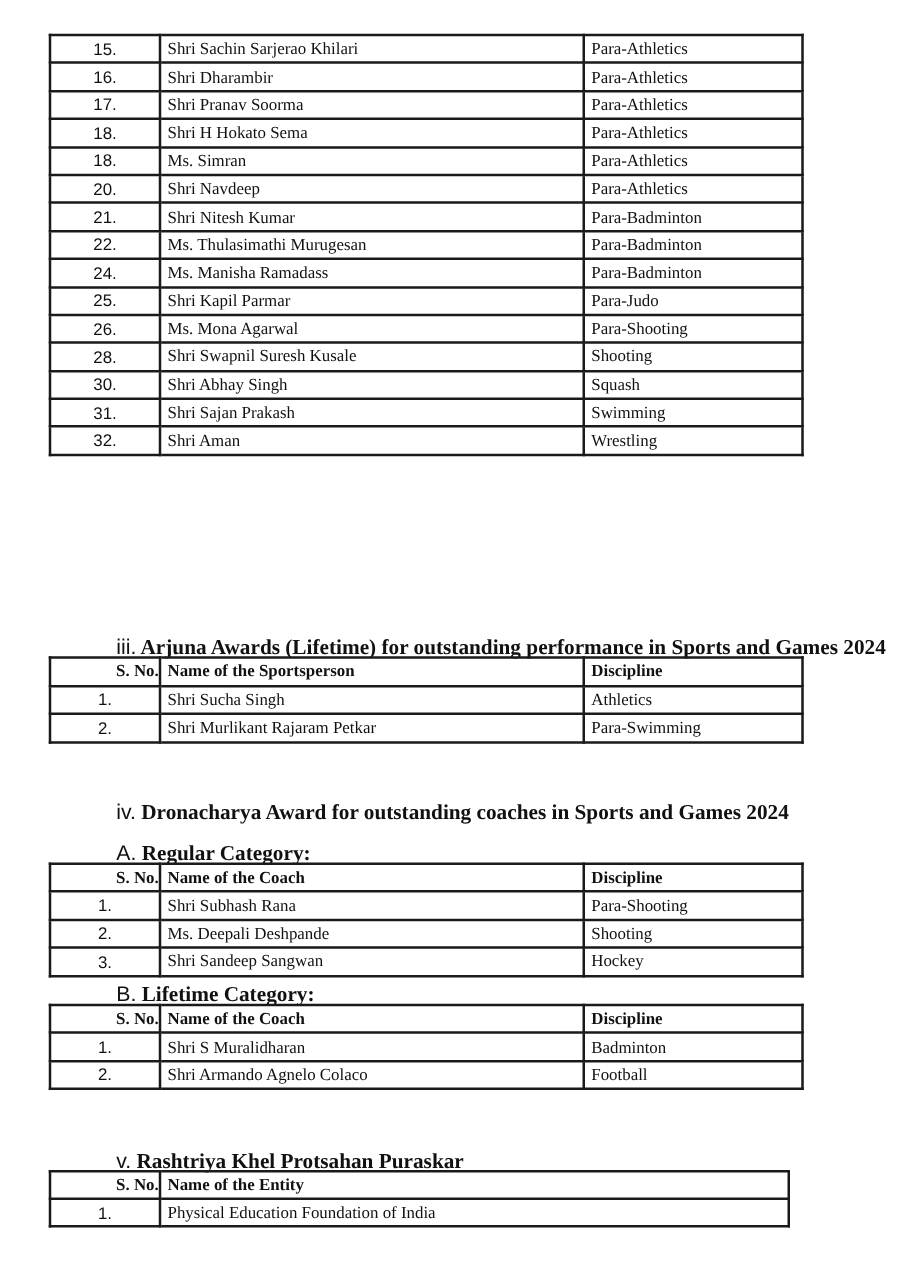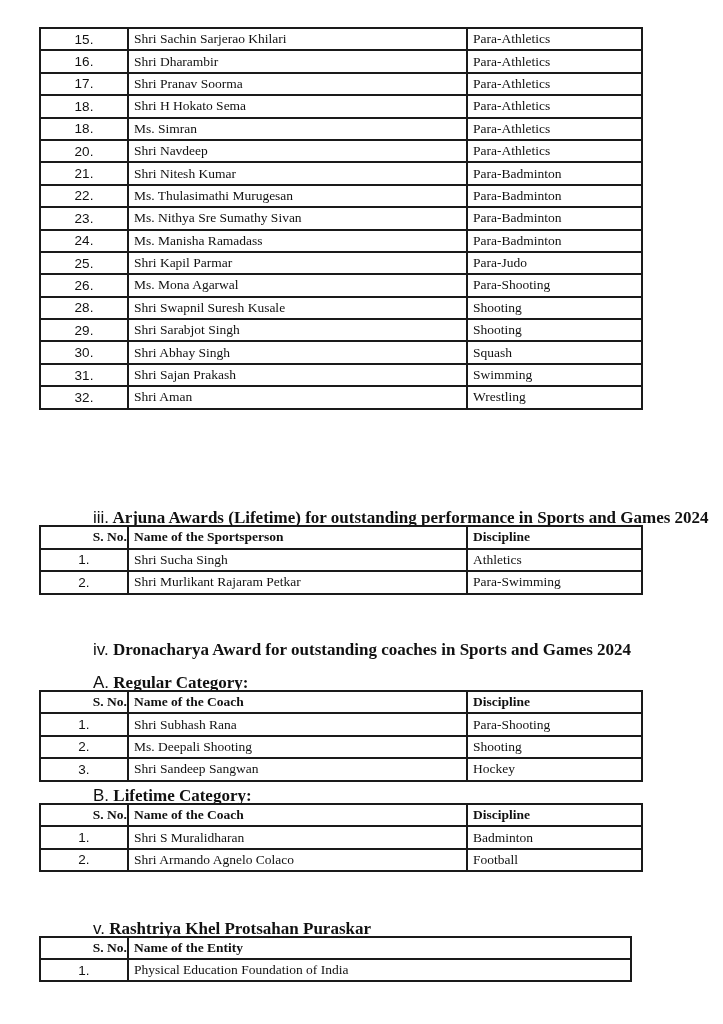--- a/index.html
+++ b/index.html
@@ -72,50 +72,40 @@
         <td class="sno">21.</td>
         <td>Shri Nitesh Kumar</td>
         <td>Para-Badminton</td>
       </tr>
       <tr>
         <td class="sno">22.</td>
         <td>Ms. Thulasimathi Murugesan</td>
         <td>Para-Badminton</td>
       </tr>
       <tr>
-        <td class="sno">23.</td>
-        <td>Ms. Nithya Sre Sumathy Sivan</td>
-        <td>Para-Badminton</td>
-      </tr>
-      <tr>
         <td class="sno">24.</td>
         <td>Ms. Manisha Ramadass</td>
         <td>Para-Badminton</td>
       </tr>
       <tr>
         <td class="sno">25.</td>
         <td>Shri Kapil Parmar</td>
         <td>Para-Judo</td>
       </tr>
       <tr>
         <td class="sno">26.</td>
         <td>Ms. Mona Agarwal</td>
         <td>Para-Shooting</td>
       </tr>
       <tr>
         <td class="sno">28.</td>
         <td>Shri Swapnil Suresh Kusale</td>
         <td>Shooting</td>
       </tr>
       <tr>
-        <td class="sno">29.</td>
-        <td>Shri Sarabjot Singh</td>
-        <td>Shooting</td>
-      </tr>
-      <tr>
         <td class="sno">30.</td>
         <td>Shri Abhay Singh</td>
         <td>Squash</td>
       </tr>
       <tr>
         <td class="sno">31.</td>
         <td>Shri Sajan Prakash</td>
         <td>Swimming</td>
       </tr>
       <tr>
@@ -178,21 +168,21 @@
       <td>Name of the Coach</td>
       <td>Discipline</td>
     </tr>
     <tr>
       <td class="sno">1.</td>
       <td>Shri Subhash Rana</td>
       <td>Para-Shooting</td>
     </tr>
     <tr>
       <td class="sno">2.</td>
-      <td>Ms. Deepali Shooting</td>
+      <td>Ms. Deepali Deshpande</td>
       <td>Shooting</td>
     </tr>
     <tr>
       <td class="sno">3.</td>
       <td>Shri Sandeep Sangwan</td>
       <td>Hockey</td>
     </tr>
   </tbody>
 </table>
 

